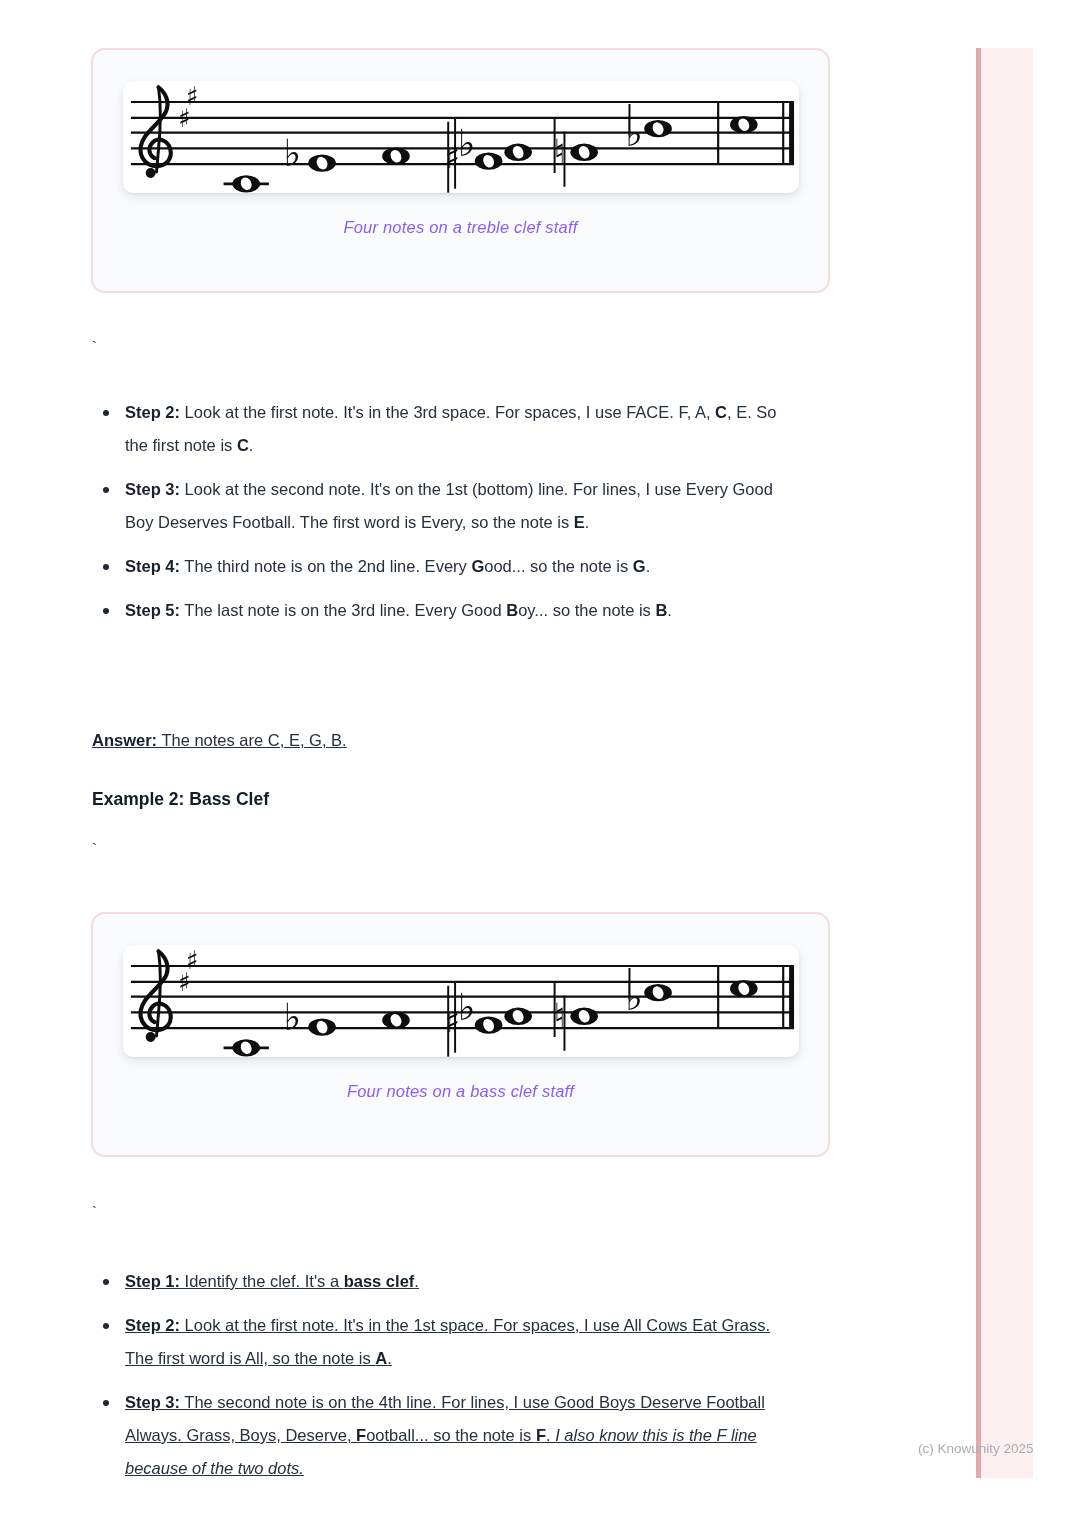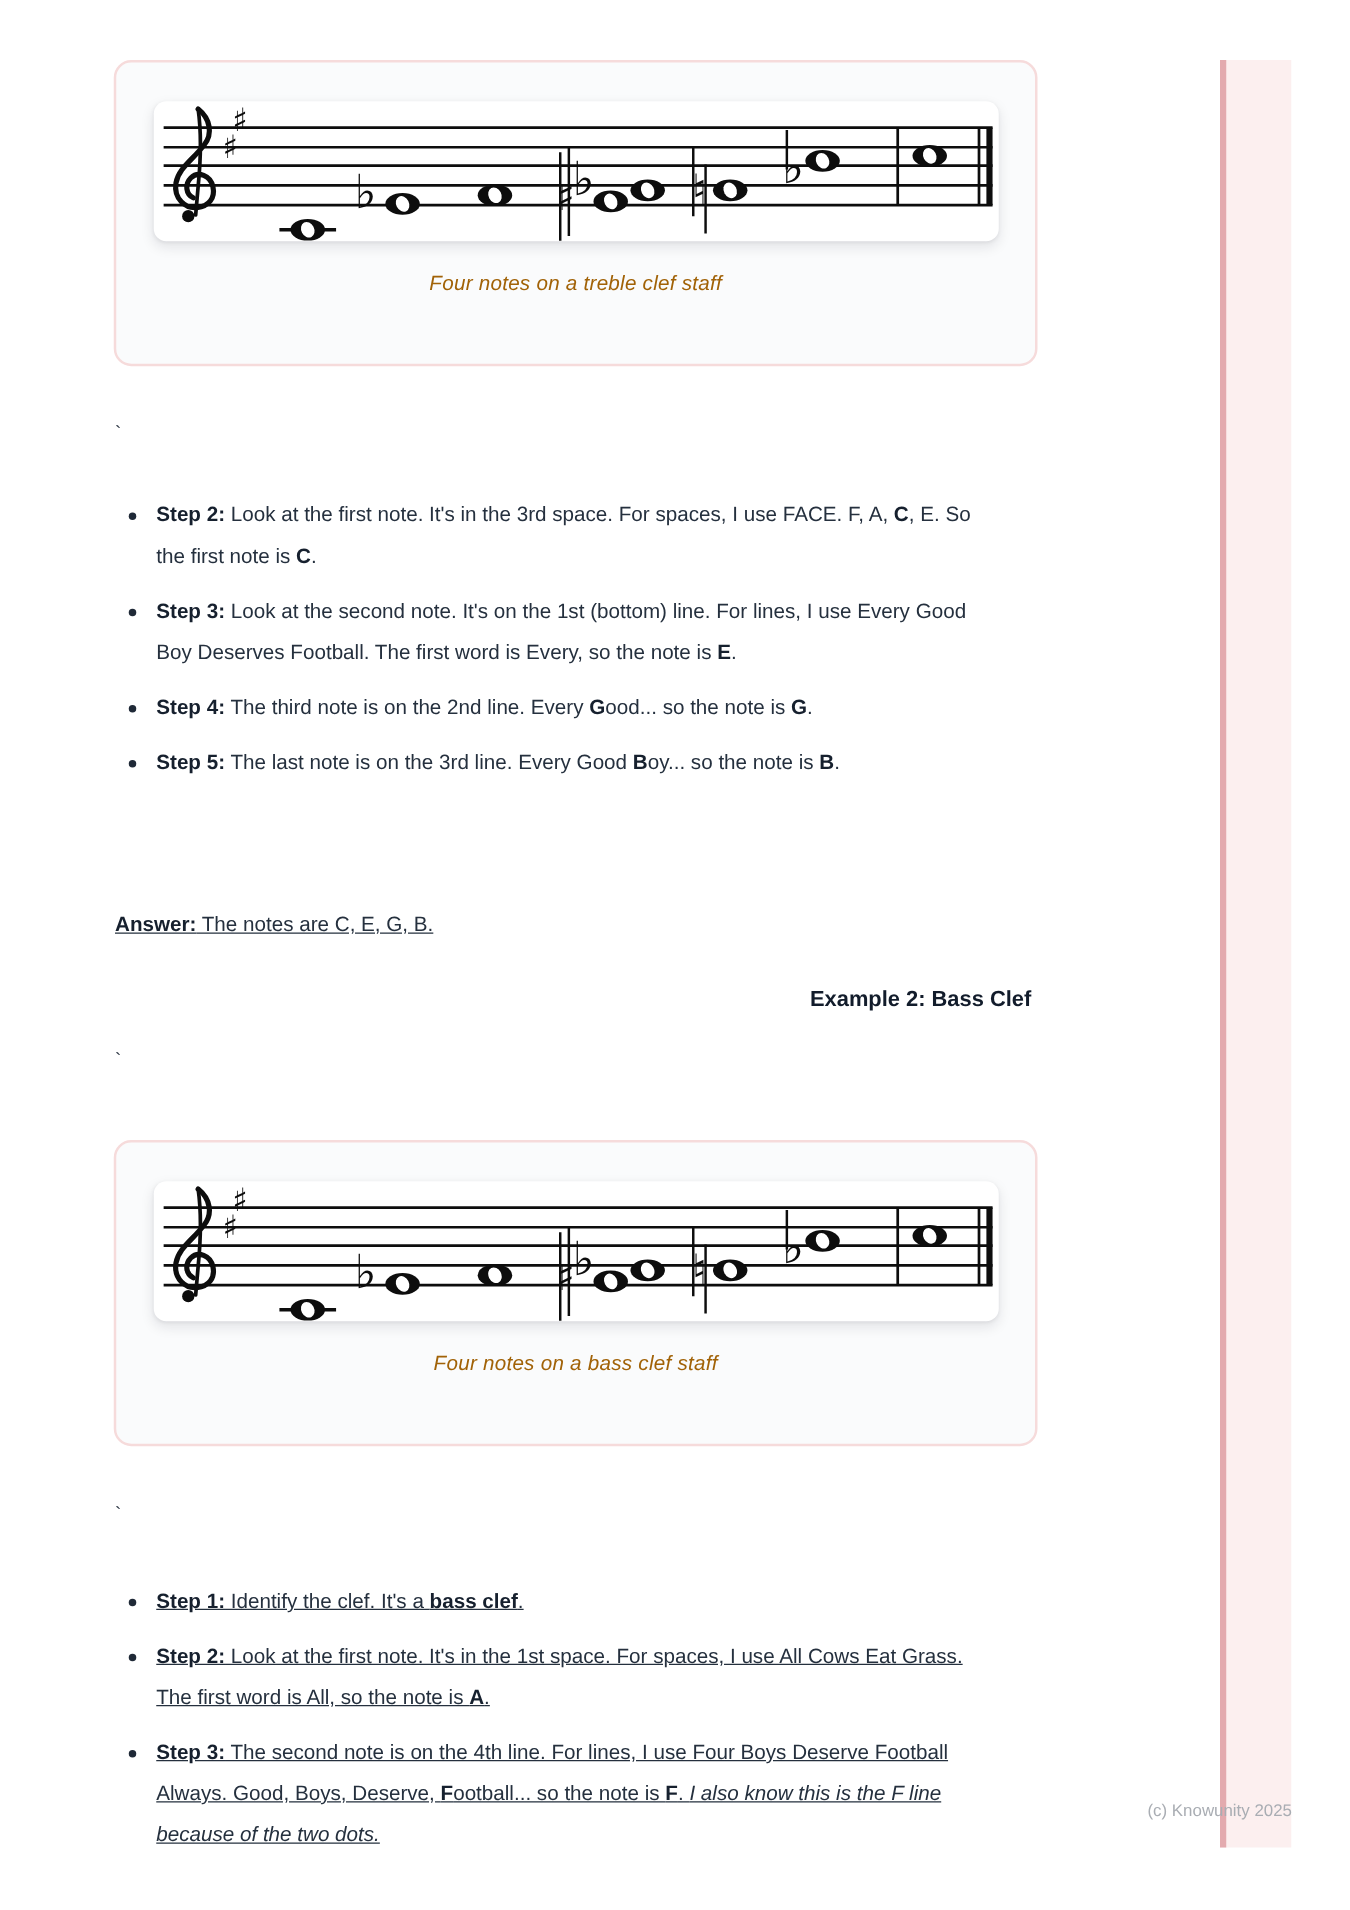--- a/index.html
+++ b/index.html
@@ -24,21 +24,21 @@
   .card-2 { top:912px; }
   .staff-box {
     width:676px; height:112px; margin:31px auto 0;
     background:#ffffff; border-radius:10px;
     box-shadow:0 4px 10px rgba(15,23,42,.10), 0 1px 3px rgba(15,23,42,.06);
     display:flex; align-items:center; justify-content:center;
   }
   .staff-box svg { width:672px; height:111px; display:block; }
   .card figcaption {
     margin-top:25px; text-align:center; font-style:italic;
-    font-size:16.5px; color:#a16207; letter-spacing:.2px;
+    font-size:16.5px; color:#8b5cf6; letter-spacing:.2px;
   }
 
   
   .tick { position:absolute; left:92px; font-size:15px; color:#1f2937; z-index:2; }
   .tick-1 { top:338px; }
   .tick-2 { top:840px; }
   .tick-3 { top:1203px; }
 
   
   .steps { position:absolute; left:92px; width:733px; list-style:none; z-index:2; }
@@ -52,21 +52,21 @@
     content:""; position:absolute; left:11px; top:14px;
     width:6px; height:6px; border-radius:50%; background:#1f2937;
   }
 
   .answer {
     position:absolute; left:92px; top:724px; width:733px;
     font-size:16.5px; line-height:33px; z-index:2;text-decoration:underline;
   }
   .section-heading {
     position:absolute; left:92px; top:786px; width:733px;
-    font-size:17.5px; line-height:26px; font-weight:700; color:#121c2b; z-index:2;text-align:right;
+    font-size:17.5px; line-height:26px; font-weight:700; color:#121c2b; z-index:2;
   }
 
   .sg-b { font-weight:700; color:#16202e; }
   .sg-i { font-style:italic; }
 
   .watermark {
     position:absolute; left:918px; top:1441px;
     font-size:13.5px; color:#a9adb3; z-index:3; white-space:nowrap;
   }
 </style>
@@ -186,18 +186,18 @@
         </svg>
     </div>
     <figcaption>Four notes on a bass clef staff</figcaption>
   </figure>
 
   <div class="tick tick-3">`</div>
 
   <ul class="steps steps-2">
     <li><span class="sg-b">Step 1:</span><span> Identify the clef. It's a </span><span class="sg-b">bass clef</span><span>.</span></li>
     <li><span class="sg-b">Step 2:</span><span> Look at the first note. It's in the 1st space. For spaces, I use All Cows Eat Grass. The first word is All, so the note is </span><span class="sg-b">A</span><span>.</span></li>
-    <li><span class="sg-b">Step 3:</span><span> The second note is on the 4th line. For lines, I use Four Boys Deserve Football Always. Good, Boys, Deserve, </span><span class="sg-b">F</span><span>ootball... so the note is </span><span class="sg-b">F</span><span>. </span><span class="sg-i">I also know this is the F line because of the two dots.</span></li>
+    <li><span class="sg-b">Step 3:</span><span> The second note is on the 4th line. For lines, I use Good Boys Deserve Football Always. Grass, Boys, Deserve, </span><span class="sg-b">F</span><span>ootball... so the note is </span><span class="sg-b">F</span><span>. </span><span class="sg-i">I also know this is the F line because of the two dots.</span></li>
   </ul>
 
   <div class="watermark">(c) Knowunity 2025</div>
 
 </div>
 
 </body></html>

